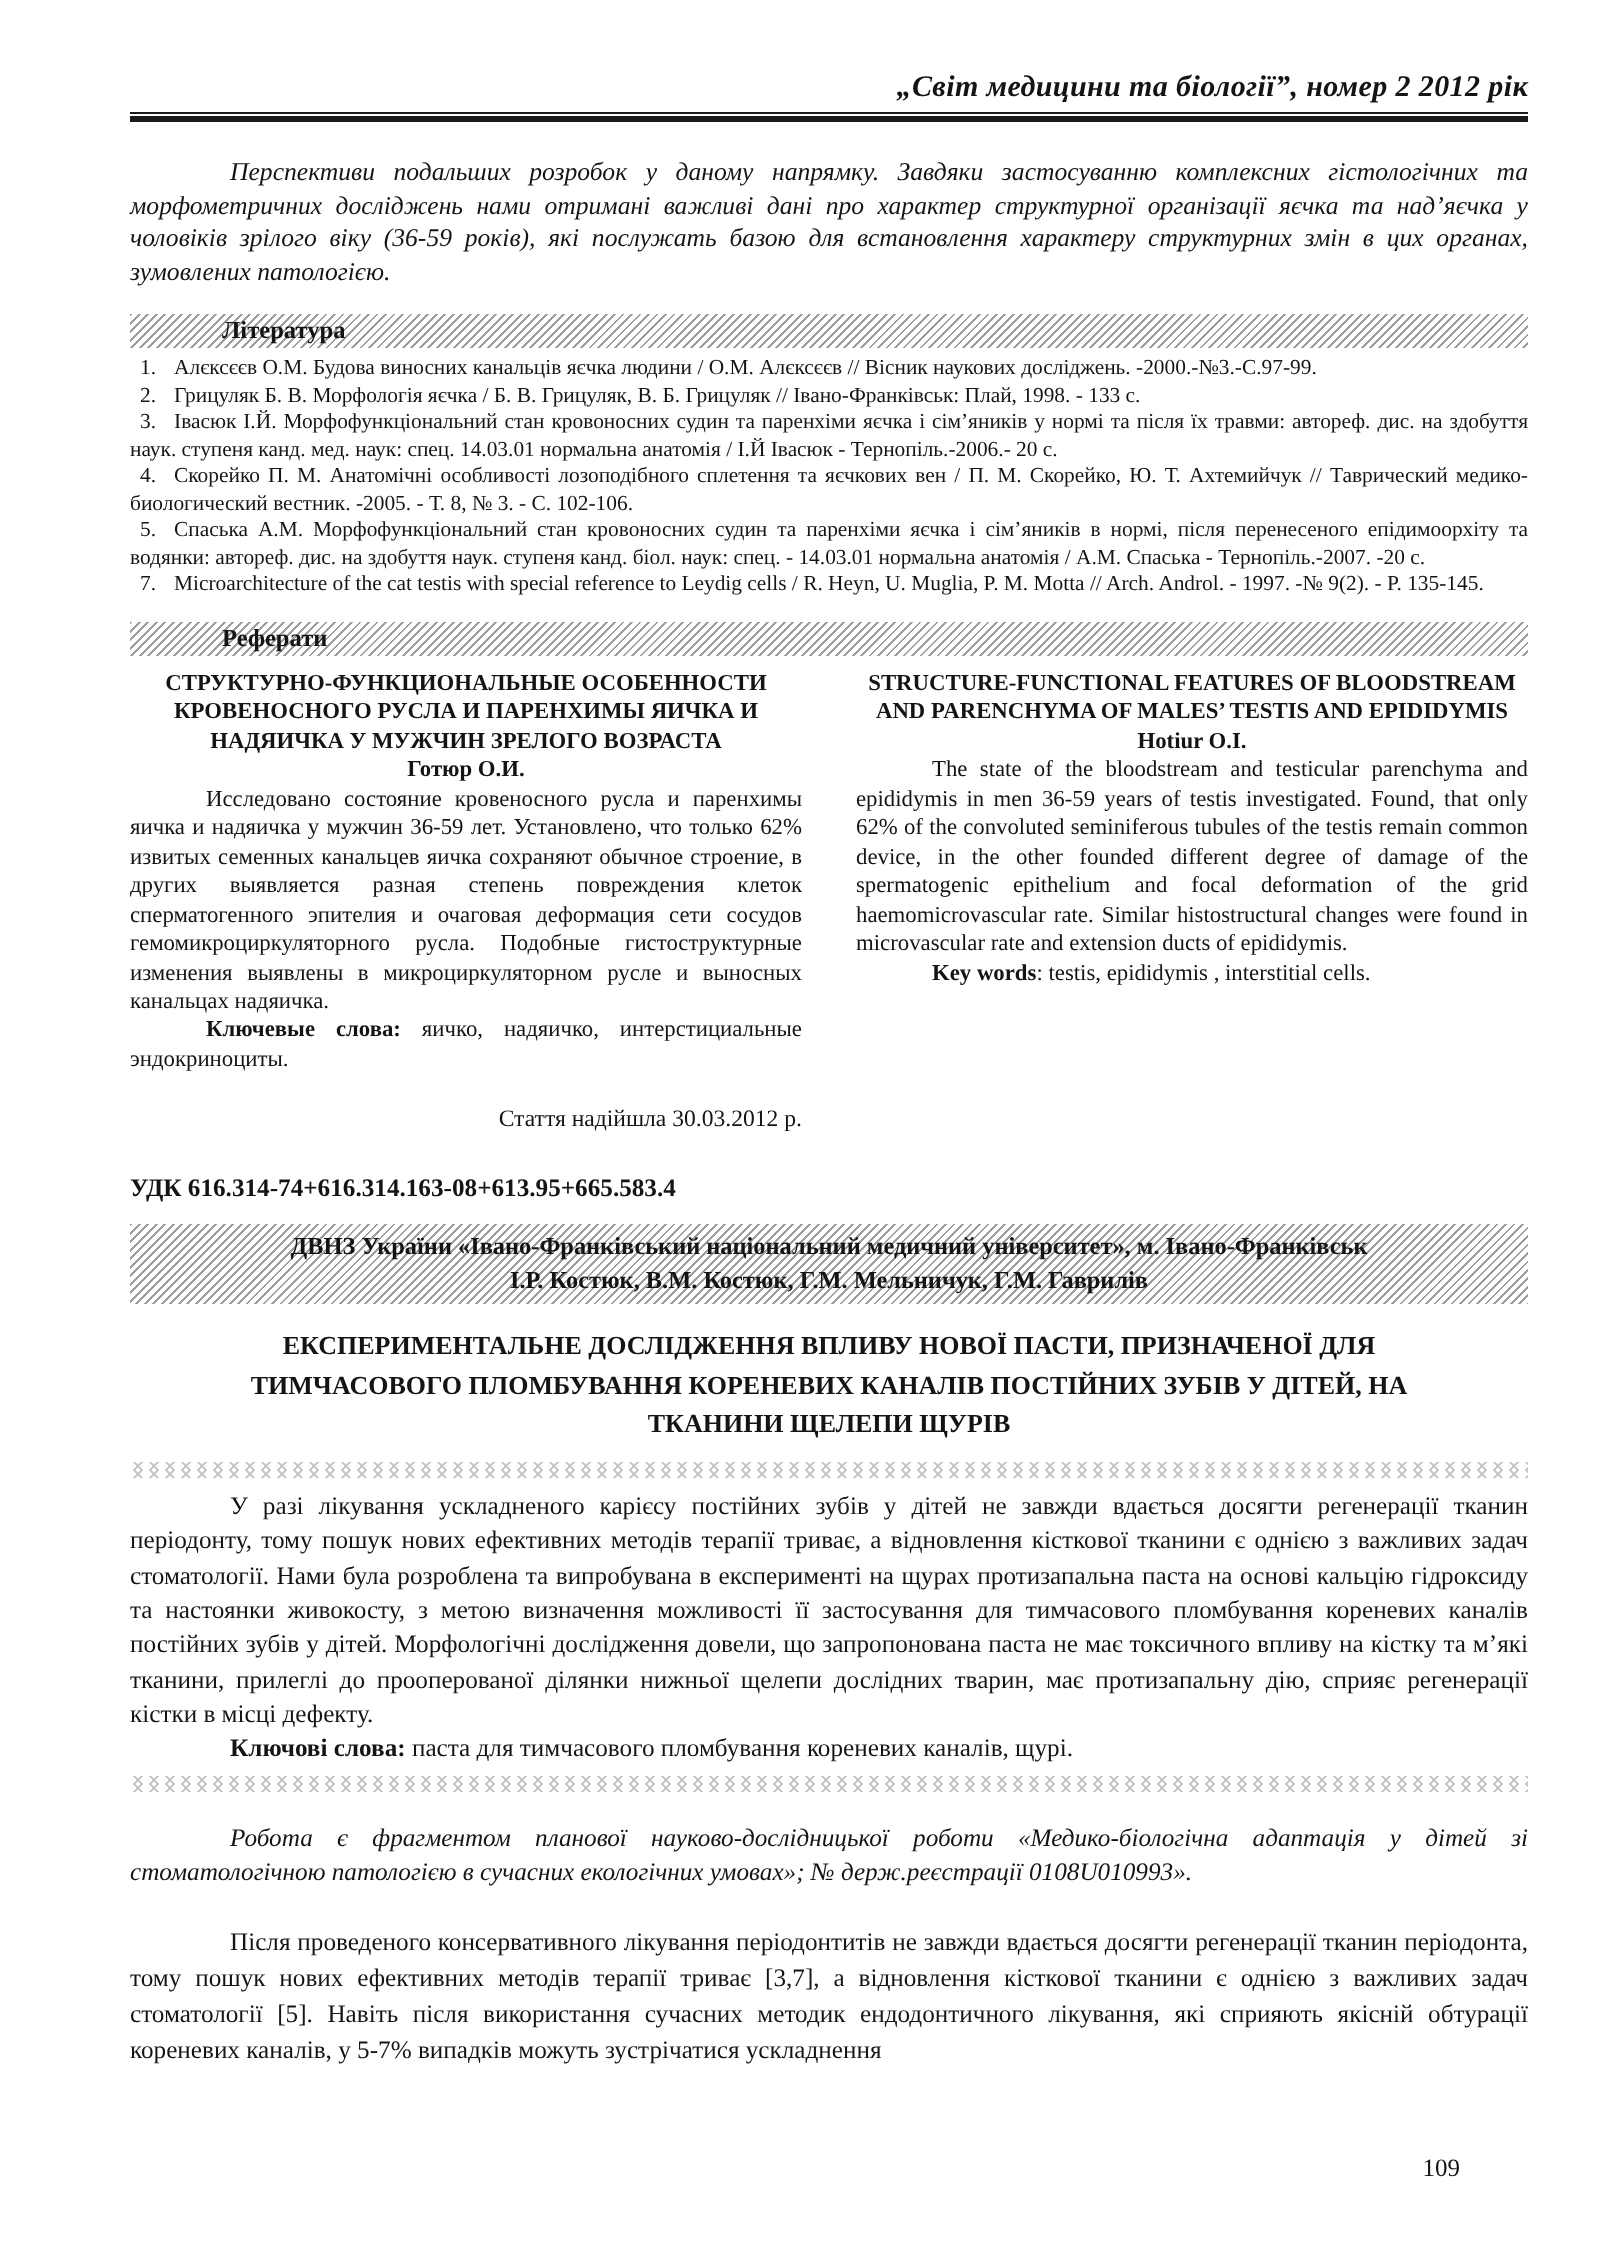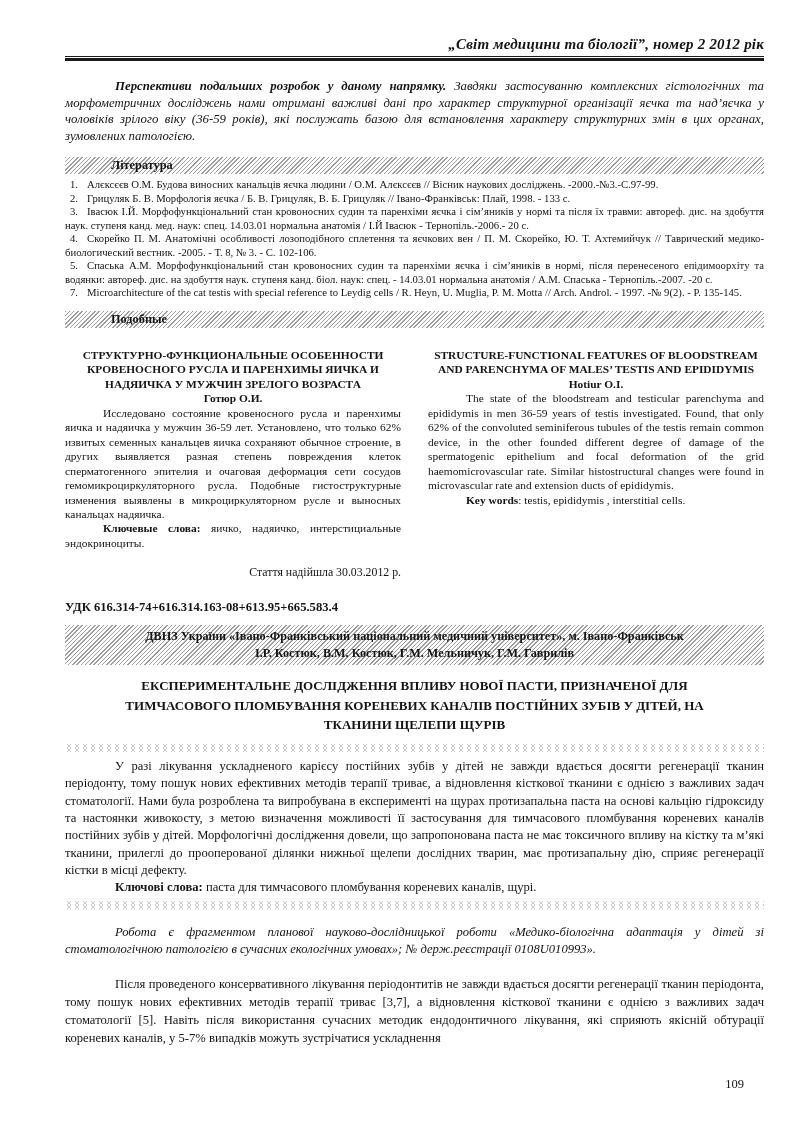--- a/index.html
+++ b/index.html
@@ -21,37 +21,37 @@
     border-bottom: 1px solid #1a1a1a;
   }
   .thick-rule { height: 3px; background: #1a1a1a; margin-top: 1px; }
   
   .perspectives {
     margin-top: 17px;
     font-size: 12.8px; line-height: 1.3;
     font-style: italic;
     text-align: justify; text-indent: 50px;
   }
-  .perspectives .lead { font-weight: bold; margin-top: 44px; }
+  .perspectives .lead { font-weight: normal; margin-top: 44px; }
   
   .hatch {
     background: repeating-linear-gradient(135deg, #9e9e9e 0px, #9e9e9e 1px, #ffffff 1px, #ffffff 3px);
   }
   .sec-band {
     margin-top: 11px;
     height: 17px; line-height: 17px;
     font-size: 12.3px; font-weight: bold;
     padding-left: 46px;
   }
   
   .refs { margin-top: 4px; font-size: 10.7px; line-height: 1.26; }
   .ref { text-align: justify; text-indent: 5px; }
   .ref-num { margin-right: 9px; }
   
-  .abstracts { display: flex; gap: 27px; margin-top: 20px; }
+  .abstracts { display: flex; gap: 27px; margin-top: 7px; }
   .abs-col { flex: 1 1 0; font-size: 11.4px; line-height: 1.27; }
   .abs-title { text-align: center; font-weight: bold; }
   .abs-author { text-align: center; font-weight: bold; }
   .abs-body { text-align: justify; text-indent: 38px; }
   .abs-kw { text-align: justify; text-indent: 38px; }
   .kw-label { font-weight: bold; }
   .received { text-align: right; margin-top: 15px; font-size: 11.8px; }
   
   .udc { margin-top: 20px; font-size: 12.6px; font-weight: bold; }
   .authors-band {
@@ -81,21 +81,21 @@
     margin-top: 15px;
     font-size: 12.6px; line-height: 1.4; font-style: italic;
     text-align: justify; text-indent: 50px;
   }
   .intro {
     margin-top: 17px;
     font-size: 12.6px; line-height: 1.42;
     text-align: justify; text-indent: 50px;
   }
   .page-num {
-    position: absolute; right: 48px; bottom: 40px;
+    position: absolute; right: 62px; bottom: 40px;
     font-size: 12.5px;
   }
 </style>
 </head>
 <body>
 
 <div class="page">
 
   <div class="journal-head">„Світ медицини та біології”, номер 2 2012 рік</div>
   <div class="thick-rule"></div>
@@ -113,21 +113,21 @@
       <div class="ref"><span class="ref-num">3.</span><span>Івасюк І.Й. Морфофункціональний стан кровоносних судин та паренхіми яєчка і сім’яників у нормі та після їх травми: автореф. дис. на здобуття наук. ступеня канд. мед. наук: спец. 14.03.01 нормальна анатомія  / І.Й Івасюк - Тернопіль.-2006.- 20 с.</span></div>
 
       <div class="ref"><span class="ref-num">4.</span><span>Скорейко П. М. Анатомічні особливості лозоподібного сплетення та яєчкових вен / П. М. Скорейко, Ю. Т. Ахтемийчук // Таврический медико-биологический вестник. -2005. - Т. 8, № 3. - С. 102-106.</span></div>
 
       <div class="ref"><span class="ref-num">5.</span><span>Спаська А.М. Морфофункціональний стан кровоносних судин та паренхіми яєчка і сім’яників в нормі, після перенесеного епідимоорхіту та водянки: автореф. дис. на здобуття наук. ступеня канд. біол. наук: спец. - 14.03.01 нормальна анатомія / А.М. Спаська - Тернопіль.-2007. -20 с.</span></div>
 
 
       <div class="ref"><span class="ref-num">7.</span><span>Microarchitecture of the cat testis with special reference to Leydig cells / R. Heyn, U. Muglia, P. M. Motta // Arch. Androl. - 1997. -№ 9(2). - P. 135-145.</span></div>
     </div>
 
-  <div class="sec-band hatch">Подобные</div>
+  <div class="sec-band hatch">Реферати</div>
 
   <div class="abstracts">
     <div class="abs-col">
       <div class="abs-title">СТРУКТУРНО-ФУНКЦИОНАЛЬНЫЕ ОСОБЕННОСТИ КРОВЕНОСНОГО РУСЛА И ПАРЕНХИМЫ ЯИЧКА И НАДЯИЧКА У МУЖЧИН ЗРЕЛОГО ВОЗРАСТА</div>
       <div class="abs-author">Готюр О.И.</div>
       <div class="abs-body">Исследовано состояние кровеносного русла и паренхимы яичка и надяичка у мужчин 36-59 лет. Установлено, что только 62% извитых семенных канальцев яичка сохраняют обычное строение, в других выявляется разная степень повреждения клеток сперматогенного эпителия и очаговая деформация сети сосудов гемомикроциркуляторного русла. Подобные гистоструктурные изменения выявлены в микроциркуляторном русле и выносных канальцах надяичка.</div>
       <div class="abs-kw"><span class="kw-label">Ключевые слова:</span><span> яичко, надяичко, интерстициальные эндокриноциты.</span></div>
       <div class="received">Стаття надійшла 30.03.2012 р.</div>
     </div>
     <div class="abs-col">

